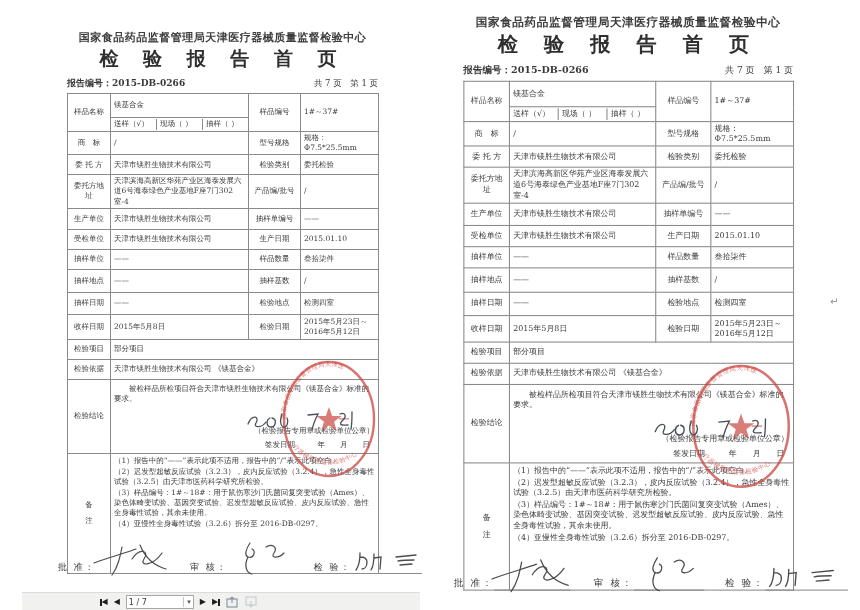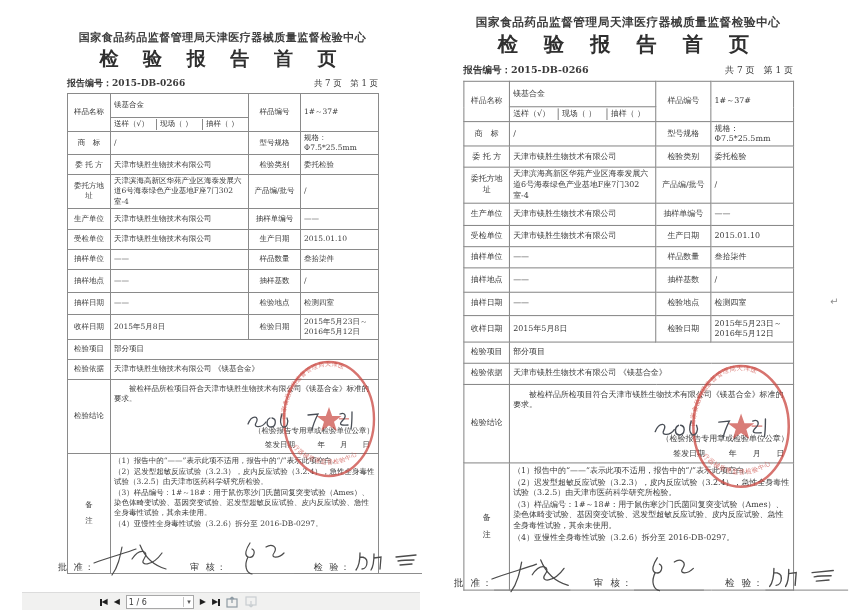--- a/index.html
+++ b/index.html
@@ -440,21 +440,21 @@
 <div class="toolbar">
   <div class="tb-icons">
     <span class="tb-btn">
         <span class="bar"></span>
         <span class="tri">◀</span>
       </span>
     <span class="tb-btn">
         <span class="tri">◀</span>
       </span>
     <span class="pagebox">
-      <span>1 / 6</span>
+      <span>1 / 7</span>
       <span class="caret">▾</span>
     </span>
     <span class="tb-btn">
         <span class="tri">▶</span>
       </span>
     <span class="tb-btn">
         <span class="tri">▶</span>
         <span class="bar"></span>
       </span>
     <span class="tb-btn view-ico">

